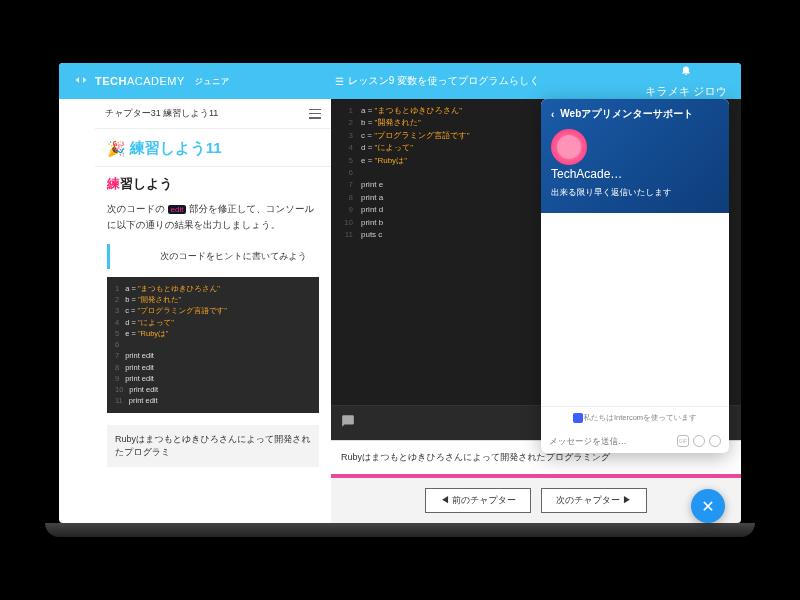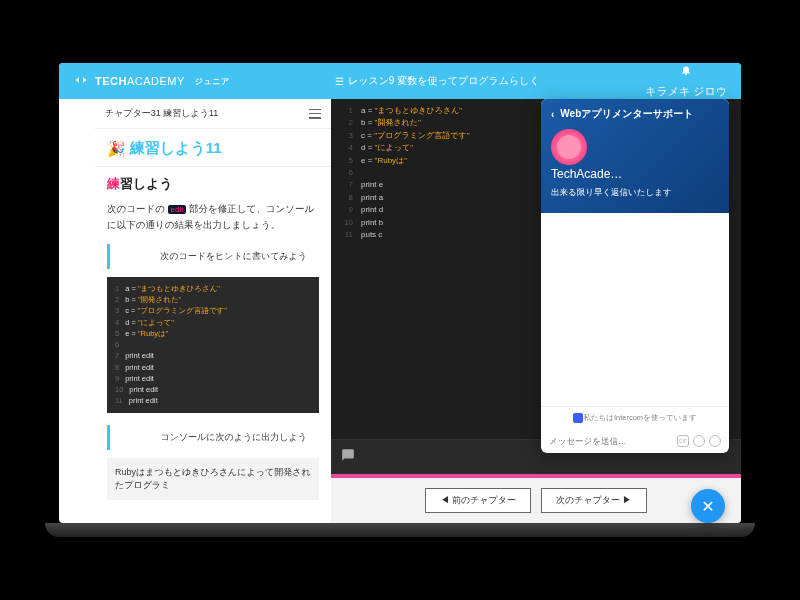--- a/index.html
+++ b/index.html
@@ -110,21 +110,20 @@
             <div><span class="ln">3</span><span class="code">c = </span><span class="str">"プログラミング言語です"</span></div>
             <div><span class="ln">4</span><span class="code">d = </span><span class="str">"によって"</span></div>
             <div><span class="ln">5</span><span class="code">e = </span><span class="str">"Rubyは"</span></div>
             <div><span class="ln">6</span><span class="code"></span><span class="str"></span></div>
             <div><span class="ln">7</span><span class="code">print edit</span><span class="str"></span></div>
             <div><span class="ln">8</span><span class="code">print edit</span><span class="str"></span></div>
             <div><span class="ln">9</span><span class="code">print edit</span><span class="str"></span></div>
             <div><span class="ln">10</span><span class="code">print edit</span><span class="str"></span></div>
             <div><span class="ln">11</span><span class="code">print edit</span><span class="str"></span></div>
           </div>
-      <div class="hint">コンソールに次のように出力しよう</div>
       <div class="expected">Rubyはまつもとゆきひろさんによって開発されたプログラミ</div>
     </div>
 
     <div class="middle">
       <div class="editor" id="editor">
             <div><span class="ln">1</span><span class="code">a = </span><span class="str">"まつもとゆきひろさん"</span></div>
             <div><span class="ln">2</span><span class="code">b = </span><span class="str">"開発された"</span></div>
             <div><span class="ln">3</span><span class="code">c = </span><span class="str">"プログラミング言語です"</span></div>
             <div><span class="ln">4</span><span class="code">d = </span><span class="str">"によって"</span></div>
             <div><span class="ln">5</span><span class="code">e = </span><span class="str">"Rubyは"</span></div>
@@ -133,20 +132,21 @@
             <div><span class="ln">8</span><span class="code">print a</span><span class="str"></span></div>
             <div><span class="ln">9</span><span class="code">print d</span><span class="str"></span></div>
             <div><span class="ln">10</span><span class="code">print b</span><span class="str"></span></div>
             <div><span class="ln">11</span><span class="code">puts c</span><span class="str"></span></div>
           </div>
       <div class="term-bar">
         <svg class="chat-icon" viewBox="0 0 24 24">
               <path d="M20 2H4a2 2 0 00-2 2v18l4-4h14a2 2 0 002-2V4a2 2 0 00-2-2z"></path>
             </svg>
       </div>
+      <div class="term-out">Rubyはまつもとゆきひろさんによって開発されたプログラミング</div>
       <div class="nav-btns">
         <button class="nav-btn">◀ <span>前のチャプター</span></button>
         <button class="nav-btn"><span>次のチャプター</span> ▶</button>
       </div>
     </div>
   </div>
 
   <div class="chat-panel">
     <div class="chat-head">
       <div class="chat-title-row">

